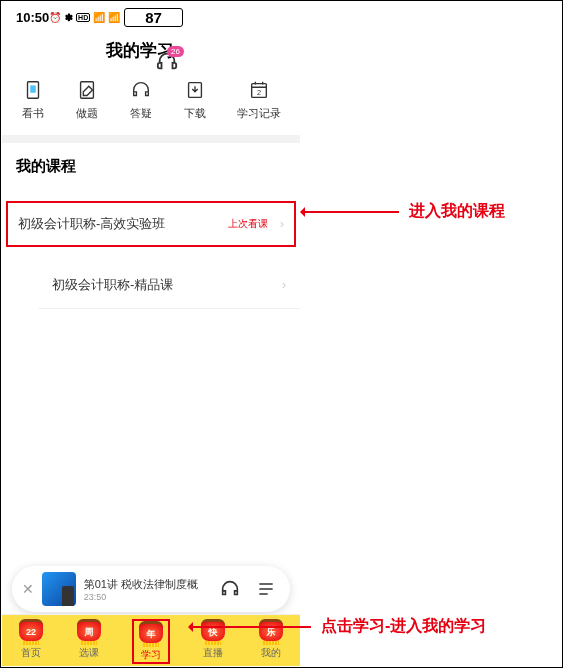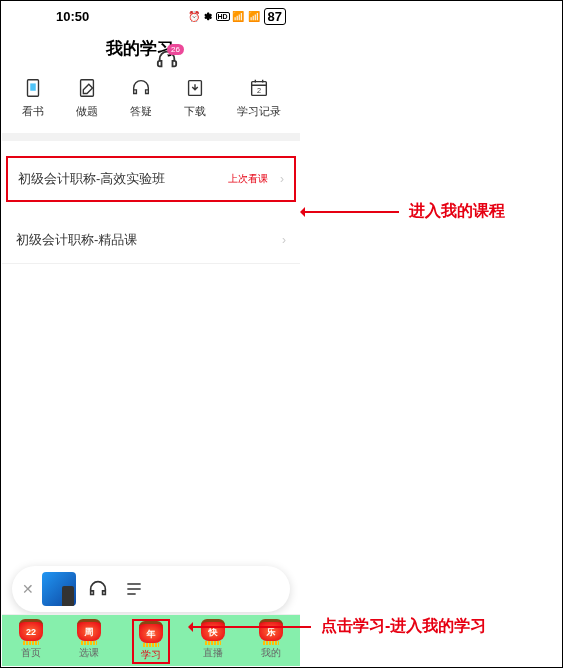--- a/index.html
+++ b/index.html
@@ -1,63 +1,63 @@
 <!DOCTYPE html>
 <html><head>
   <meta charset="utf-8">
   <style>
     * { margin: 0; padding: 0; box-sizing: border-box; }
     body { font-family: -apple-system, "PingFang SC", "Microsoft YaHei", sans-serif; background: #fff; }
     .container { width: 563px; height: 668px; position: relative; border: 1px solid #000; }
     .phone { width: 298px; height: 664px; position: absolute; left: 1px; top: 1px; background: #fff; display: flex; flex-direction: column; }
     
     
-    .status-bar { display: flex; justify-content: space-between; align-items: center; padding: 6px 14px 2px; font-size: 12px; font-weight: 600; margin-left: 40px; }
+    .status-bar { display: flex; align-items: center; padding: 6px 14px 2px; font-size: 12px; font-weight: 600; }
     .status-time { font-size: 13px; }
     .status-icons { display: flex; gap: 3px; align-items: center; font-size: 10px; }
-    .battery-box { border: 1px solid #000; border-radius: 3px; padding: 0 3px; font-size: 13px; }
+    .battery-box { border: 1px solid #000; border-radius: 3px; padding: 0 20px; font-size: 15px; }
     
     
     .header { display: flex; justify-content: center; align-items: center; padding: 10px 0 8px; position: relative; }
     .header-title { font-size: 17px; font-weight: 700; }
     .header-icon { position: absolute; right: 18px; top: 10px; }
     .headset-badge { position: relative; width: 22px; height: 22px; }
     .badge { position: absolute; top: -4px; right: -6px; background: #ec4899; color: #fff; font-size: 8px; border-radius: 7px; padding: 1px 4px; min-width: 12px; text-align: right; }
     
     
     .nav-tabs { display: flex; justify-content: space-around; padding: 8px 4px 14px; }
     .nav-tab { display: flex; flex-direction: column; align-items: center; gap: 4px; }
     .nav-tab-icon { width: 24px; height: 24px; display: flex; align-items: center; justify-content: center; }
     .nav-tab-label { font-size: 11px; color: #333; }
     
     
     .divider-thick { height: 8px; background: #f2f2f2; }
     
     
     .section-title { font-size: 15px; font-weight: 600; padding: 14px 14px 10px; }
     .course-list { }
-    .course-item { display: flex; justify-content: space-between; align-items: center; padding: 14px 14px; border-bottom: 1px solid #f0f0f0; }
+    .course-item { display: flex; justify-content: space-between; align-items: center; padding: 14px 14px; border-bottom: 1px solid #f0f0f0; margin-left: 36px; }
     .course-item.highlighted { border: 2px solid #e60012; margin: 15px 4px; padding: 12px 10px; }
     .course-name { font-size: 13px; color: #333; }
     .course-meta { display: flex; align-items: center; gap: 12px; }
     .course-tag { font-size: 10px; color: #e60012; }
     .chevron { color: #ccc; font-size: 12px; }
     
     
     .player-bar { position: absolute; bottom: 54px; left: 10px; right: 10px; background: #fff; border-radius: 30px; box-shadow: 0 2px 10px rgba(0,0,0,0.15); display: flex; align-items: center; padding: 6px 10px; gap: 8px; }
     .player-close { color: #999; font-size: 14px; }
     .player-thumb { width: 34px; height: 34px; background: linear-gradient(135deg,#2196f3,#0d47a1); border-radius: 4px; position: relative; overflow: hidden; }
     .player-thumb::after { content: ""; position: absolute; right: 2px; bottom: 0; width: 12px; height: 20px; background: #333; border-radius: 2px 2px 0 0; }
     .player-info { flex: 1; }
     .player-title { font-size: 11px; color: #333; }
     .player-time { font-size: 9px; color: #999; }
     .player-btn { width: 28px; height: 28px; display: flex; align-items: center; justify-content: center; }
     
     
-    .bottom-nav { position: absolute; bottom: 0; left: 0; right: 0; display: flex; justify-content: space-around; padding: 4px 0 2px; border-top: 1px solid #eee; background: #86efac; }
+    .bottom-nav { position: absolute; bottom: 0; left: 0; right: 0; display: flex; justify-content: space-around; padding: 4px 0 2px; border-top: 1px solid #eee; background: #fde047; }
     .bottom-item { display: flex; flex-direction: column; align-items: center; gap: 1px; }
     .bottom-icon { width: 30px; height: 26px; position: relative; }
     .lantern { width: 24px; height: 22px; margin: 0 auto; background: radial-gradient(ellipse at center, #ff6b35, #e60012); border-radius: 6px 6px 8px 8px; position: relative; border-top: 3px solid #8b4513; }
     .lantern::before { content: ""; position: absolute; bottom: -4px; left: 4px; right: 4px; height: 4px; background: repeating-linear-gradient(90deg,#ffc107 0 2px,transparent 2px 3px); }
     .lantern-text { position: absolute; top: 50%; left: 50%; transform: translate(-50%,-50%); font-size: 9px; color: #fff; font-weight: 700; }
     .bottom-label { font-size: 10px; color: #666; }
     .bottom-item.active .bottom-label { color: #e60012; }
     .bottom-item.highlighted { border: 2px solid #e60012; padding: 0 2px; }
     
     
@@ -142,39 +142,44 @@
               <path d="M4 9h16M8 3v3m8-3v3" stroke="#333" stroke-width="1.5"></path>
               <text x="12" y="17" font-size="8" text-anchor="middle" fill="#333">2</text>
             </svg>
           </span>
         <span class="nav-tab-label">学习记录</span>
       </div>
     </div>
 
     <div class="divider-thick"></div>
 
+    <div class="section-title">我的课程</div>
     <div class="course-list">
       <div class="course-item highlighted">
         <span class="course-name">初级会计职称-高效实验班</span>
         <span class="course-meta">
           <span class="course-tag">上次看课</span>
           <span class="chevron">›</span>
         </span>
       </div>
       <div class="course-item">
         <span class="course-name">初级会计职称-精品课</span>
         <span class="course-meta">
           <span class="chevron">›</span>
         </span>
       </div>
     </div>
 
     <div class="player-bar">
       <span class="player-close">✕</span>
       <div class="player-thumb"></div>
+      <div class="player-info">
+        <div class="player-title">第01讲  税收法律制度概</div>
+        <div class="player-time">23:50</div>
+      </div>
       <span class="player-btn">
         <svg width="22" height="22" viewBox="0 0 24 24">
             <path fill="none" stroke="#333" stroke-width="1.8" d="M4 14v-2a8 8 0 0116 0v2M4 14v4h3v-4H4zm16 0v4h-3v-4h3z"></path>
           </svg>
       </span>
       <span class="player-btn">
         <svg width="20" height="20" viewBox="0 0 24 24">
             <path stroke="#333" stroke-width="2" d="M4 6h16M4 12h16M4 18h10"></path>
           </svg>
       </span>

